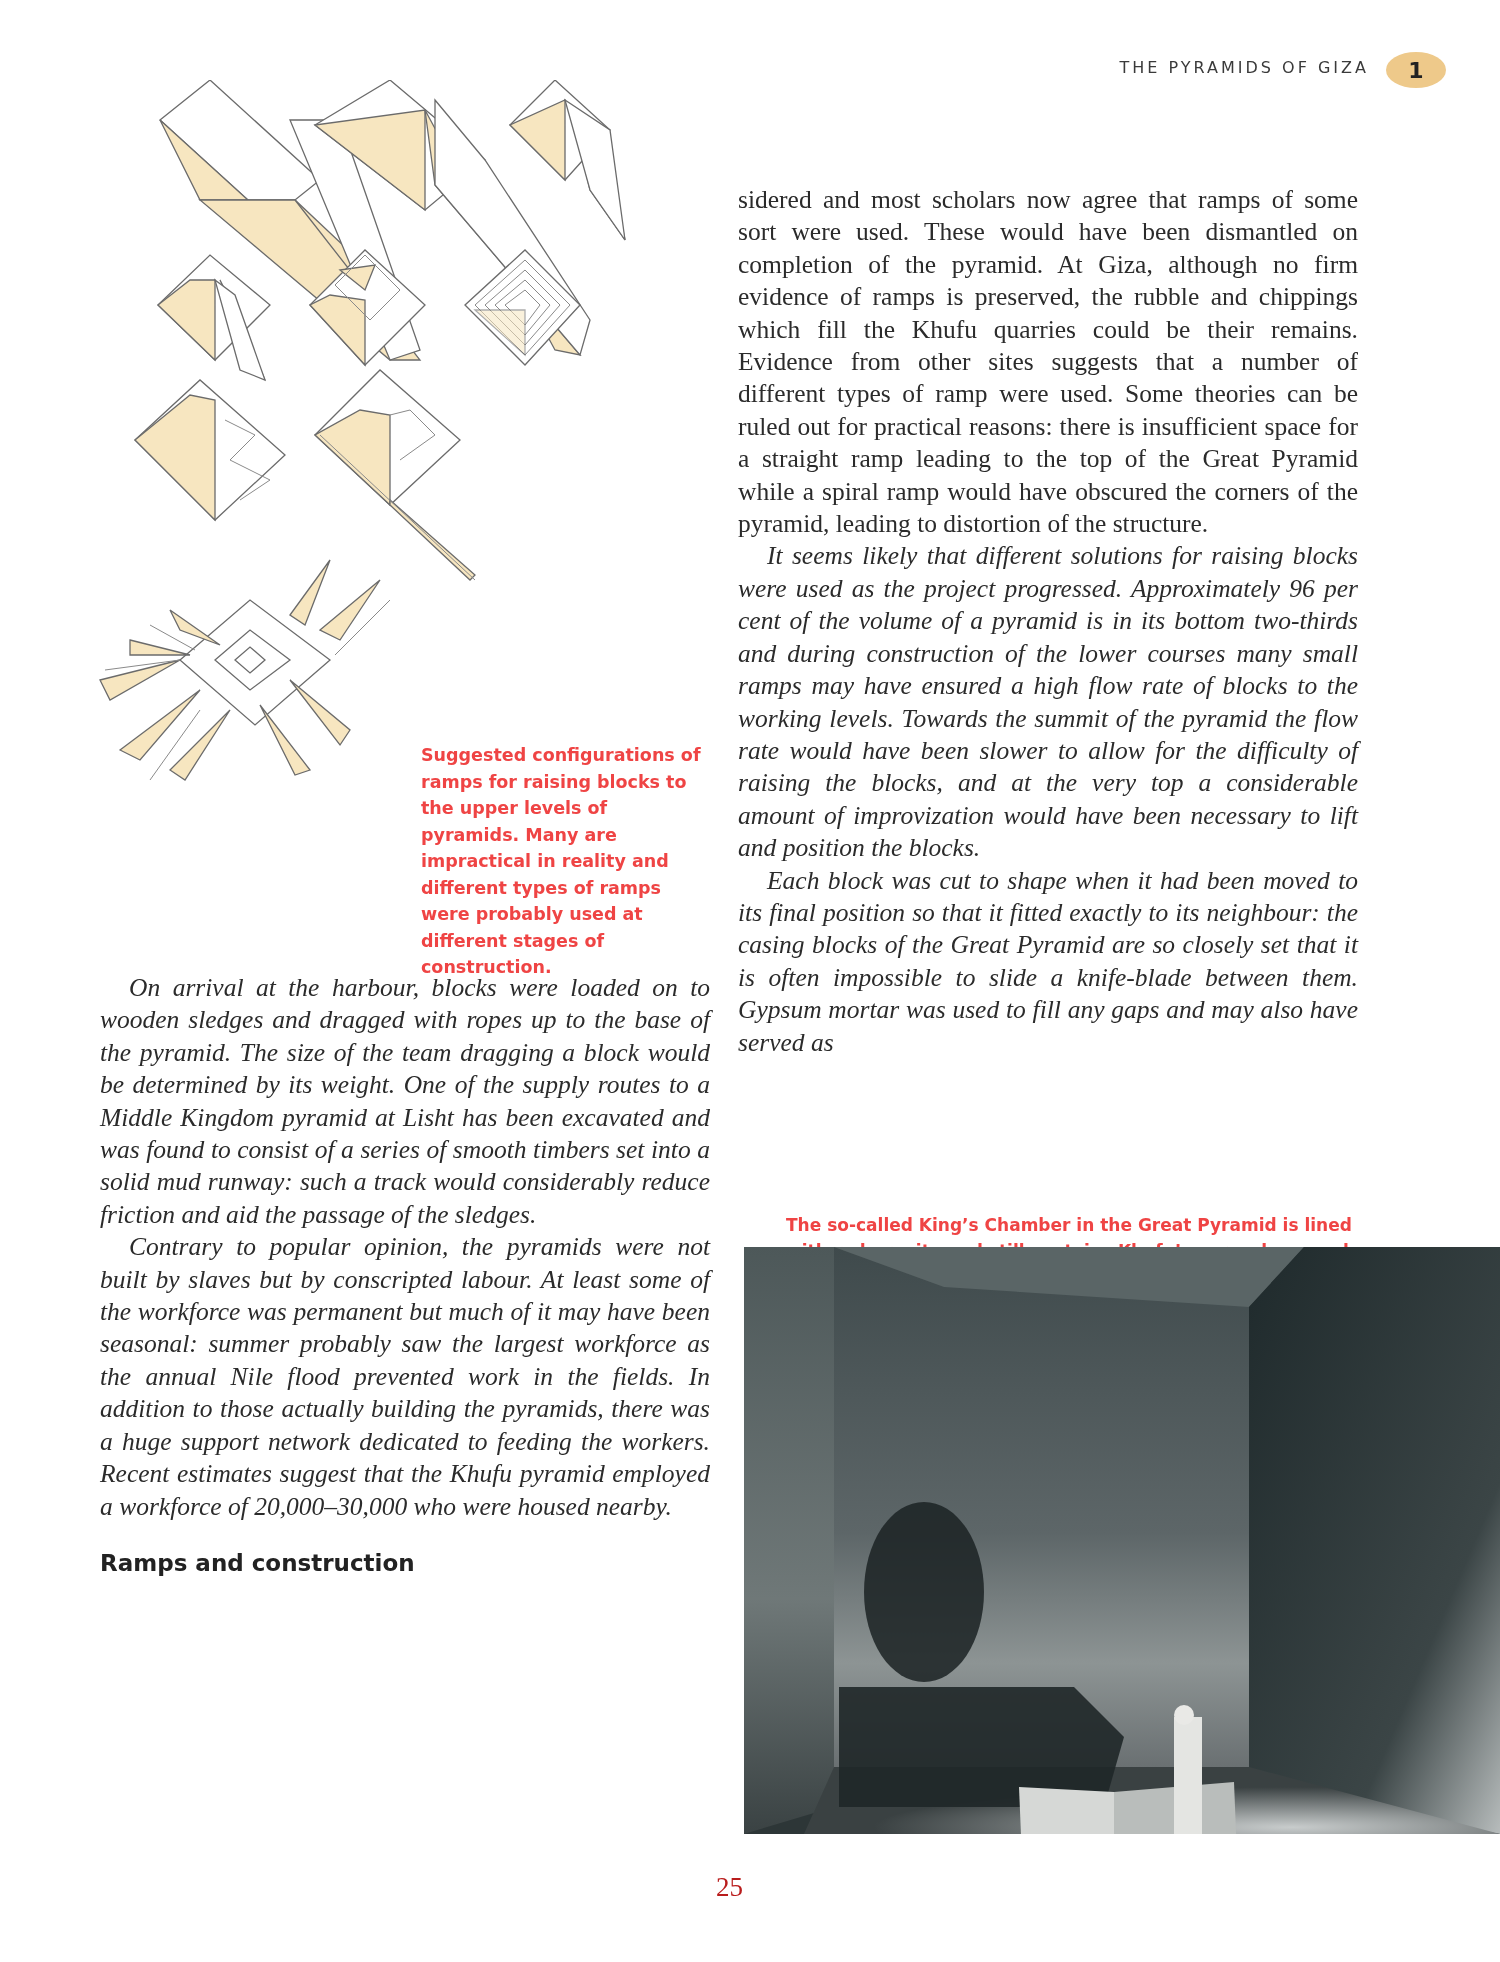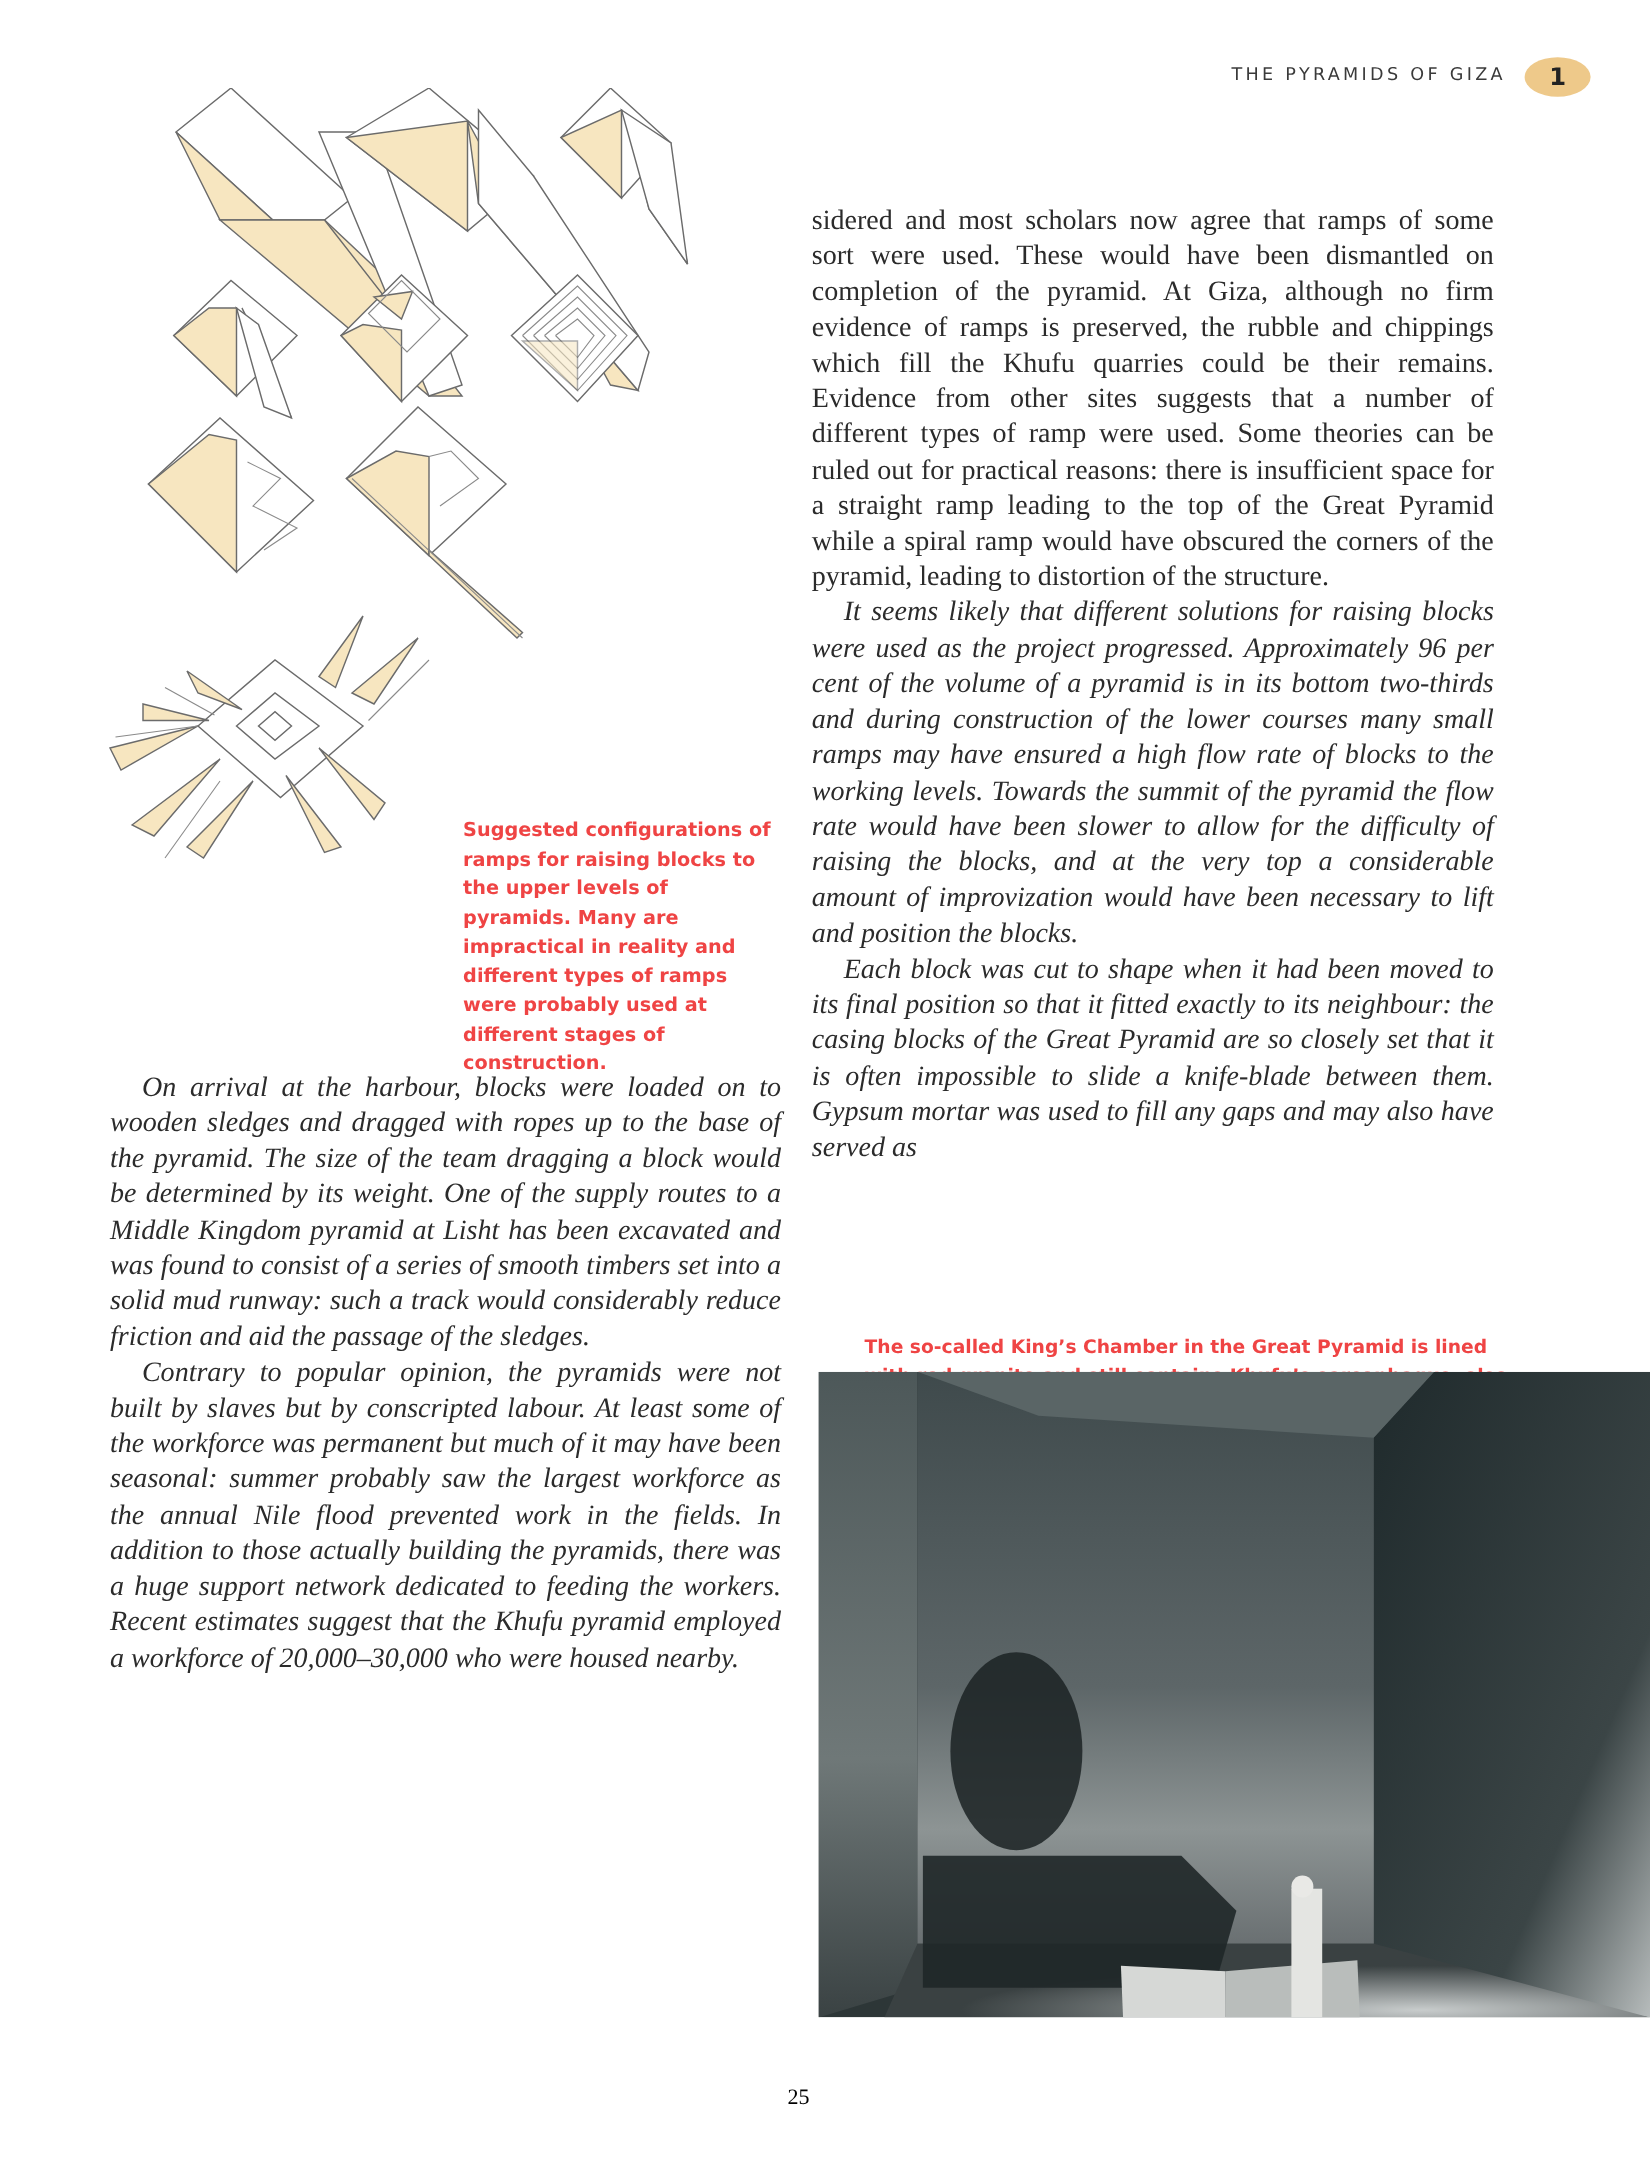--- a/index.html
+++ b/index.html
@@ -43,21 +43,21 @@
     .figure-ramps svg { width: 100%; height: 100%; }
     .figure-ramps .fill { fill: #f7e6c0; stroke: #6b6b6b; stroke-width: 1.3; }
     .figure-ramps .line { fill: #ffffff; stroke: #6b6b6b; stroke-width: 1.3; }
     .figure-ramps .thin { fill: none; stroke: #8a8a8a; stroke-width: 1; }
 
     .photo { position: absolute; left: 744px; top: 1247px; width: 756px; height: 587px; overflow: hidden; }
     .photo svg { width: 100%; height: 100%; display: block; }
 
     .page-number {
       position: absolute; top: 1872px; left: 716px;
-      font-family: "Liberation Serif", serif; font-size: 20px; color: #000000; margin-top: 24px;
+      font-family: "Liberation Serif", serif; font-size: 27px; color: #b91c1c;
     }
   </style>
 </head>
 <body>
 
 <div class="running-head">THE PYRAMIDS OF GIZA</div>
 <div class="chapter-badge">
   <span>1</span>
 </div>
 
@@ -183,15 +183,16 @@
     <polygon points="275,540 370,545 370,670 280,660" fill="#d6d8d6"></polygon>
     <polygon points="370,545 490,535 495,660 370,670" fill="#b9bdbb"></polygon>
     <rect x="430" y="470" width="28" height="200" fill="#e4e5e2"></rect>
     <circle cx="440" cy="468" r="10" fill="#e9e9e6"></circle>
   </svg>
 </div>
 
 <div class="col-left-bottom body-text">
   <p class="indent">On arrival at the harbour, blocks were loaded on to wooden sledges and dragged with ropes up to the base of the pyramid. The size of the team dragging a block would be determined by its weight. One of the supply routes to a Middle Kingdom pyramid at Lisht has been excavated and was found to consist of a series of smooth timbers set into a solid mud runway: such a track would considerably reduce friction and aid the passage of the sledges.</p>
   <p class="indent">Contrary to popular opinion, the pyramids were not built by slaves but by conscripted labour. At least some of the workforce was permanent but much of it may have been seasonal: summer probably saw the largest workforce as the annual Nile flood prevented work in the fields. In addition to those actually building the pyramids, there was a huge support network dedicated to feeding the workers. Recent estimates suggest that the Khufu pyramid employed a workforce of 20,000–30,000 who were housed nearby.</p>
+  <div class="heading">Ramps and construction</div>
 </div>
 
 <div class="page-number">25</div>
 
 </body></html>

